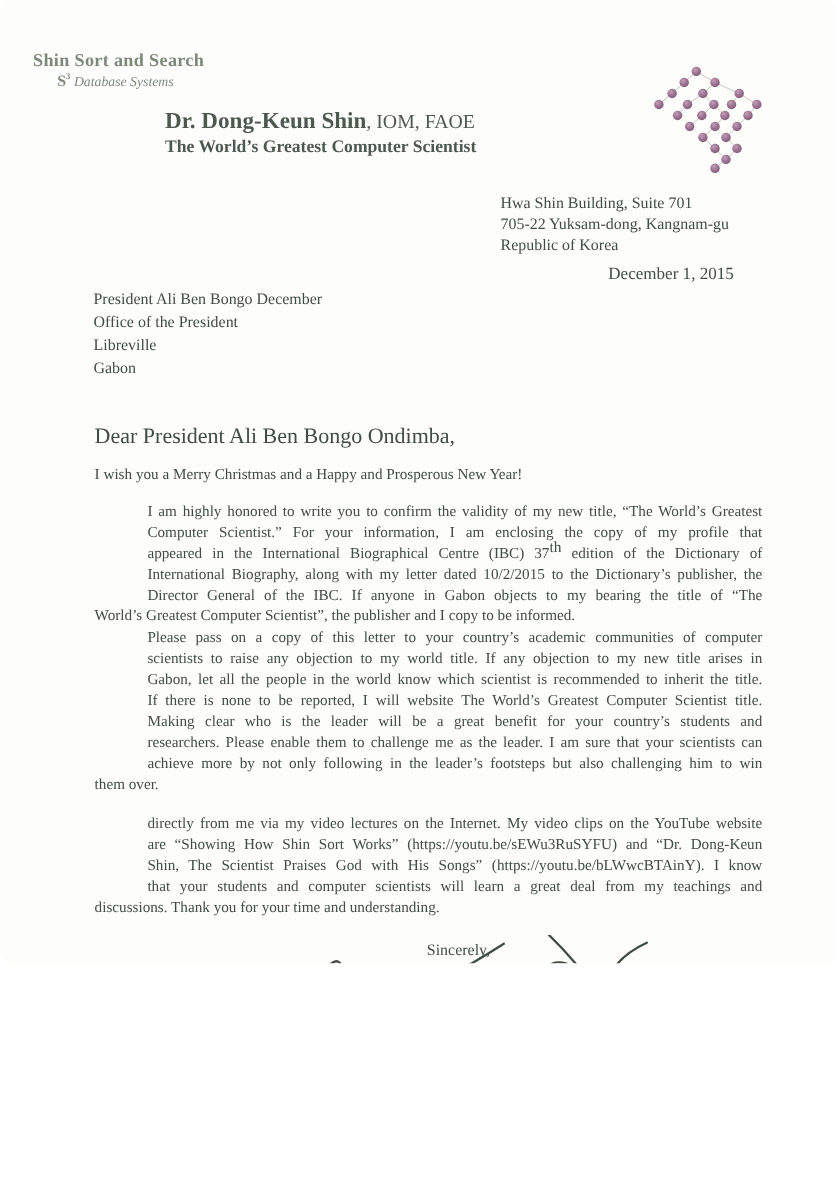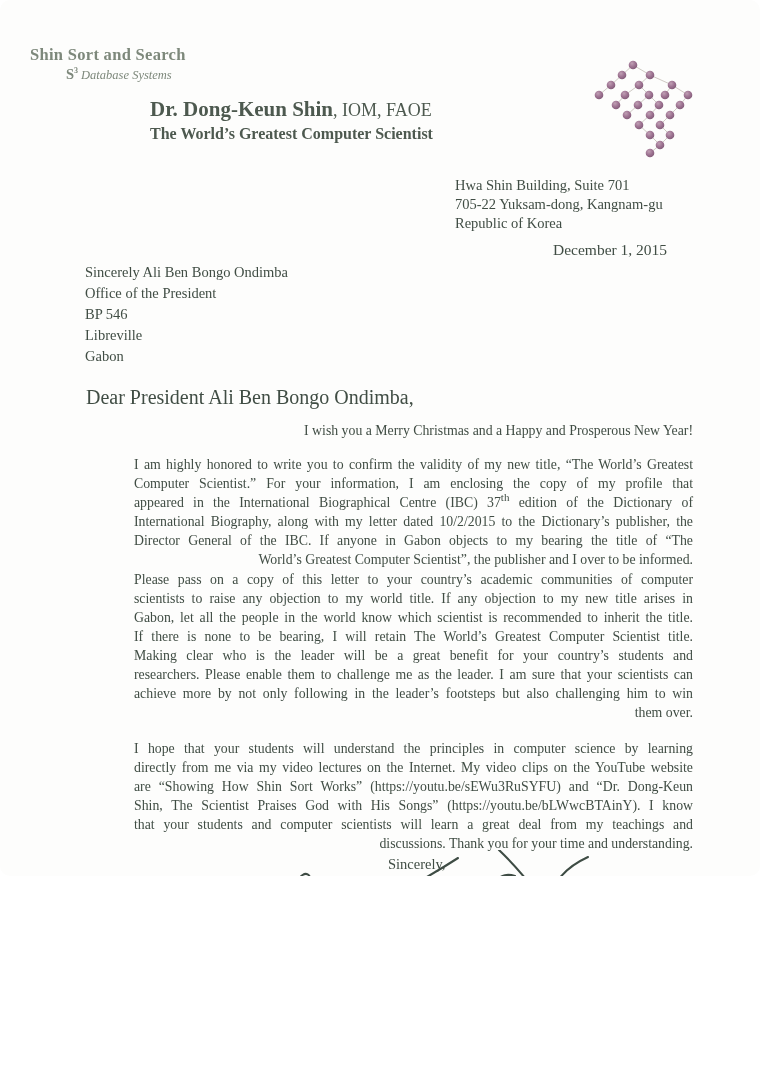--- a/index.html
+++ b/index.html
@@ -4,39 +4,39 @@
 <style>
   html,body{margin:0;padding:0;background:#ffffff;}
   .page{
     position:relative;width:760px;height:876px;margin:0 auto;
     background:#fdfdfc;overflow:hidden;
     font-family:"Liberation Serif",serif;color:#404d44;border-radius:10px;
   }
   
   .lh-left{position:absolute;left:30px;top:45px;color:#7d887b;}
   .lh-company{font-weight:bold;font-size:16.5px;letter-spacing:.3px;}
-  .lh-sub{margin-left:22px;margin-top:1px;font-size:12.5px;font-style:italic;text-align:center;}
+  .lh-sub{margin-left:22px;margin-top:1px;font-size:12.5px;font-style:italic;}
   .lh-sub .s3{font-style:normal;font-weight:bold;font-size:14.5px;}
   .lh-sub sup{font-size:8px;vertical-align:super;line-height:0;}
   .lh-center{position:absolute;left:150px;top:97px;width:440px;color:#4d594f;}
   .lh-name{font-size:21px;}
   .lh-name .nb{font-weight:bold;}
   .lh-name .ns{font-size:18px;}
   .lh-tagline{font-size:16px;font-weight:bold;margin-top:3px;}
   .tree-logo{position:absolute;left:562px;top:52px;}
   
   .sender{position:absolute;left:455px;top:176px;font-size:14.5px;line-height:19px;}
   .date{position:absolute;left:553px;top:241px;font-size:15.5px;}
   .recipient{position:absolute;left:85px;top:262px;font-size:14.5px;line-height:21px;}
   .salutation{position:absolute;left:86px;top:386px;font-size:20px;}
   
   .para{position:absolute;left:86px;width:607px;}
-  .line{font-size:13.8px;line-height:19px;white-space:normal;text-align:right;}
+  .line{font-size:13.8px;line-height:19px;white-space:normal;}
   .jline{text-align:justify;text-align-last:justify;margin-left:48px;}
-  .line sup{font-size:11px;vertical-align:super;line-height:0;}
+  .line sup{font-size:14px;vertical-align:super;line-height:0;}
   
   .closing{position:absolute;left:388px;top:856px;font-size:14.5px;}
   .signature{position:absolute;left:252px;top:850px;}
   .signer{position:absolute;left:352px;top:913px;font-size:15px;}
   
   .footer-logo{position:absolute;left:246px;top:992px;}
   .lab-name{position:absolute;left:318px;top:995px;font-size:21px;font-weight:bold;color:#3d5c9f;letter-spacing:.3px;margin-left:36px;}
   .website{position:absolute;left:318px;top:1026px;font-size:14px;font-weight:bold;font-style:italic;color:#39423a;letter-spacing:.3px;}
 </style>
 </head>
@@ -118,53 +118,51 @@
 
   <div class="sender">
     <div>Hwa Shin Building, Suite 701</div>
     <div>705-22 Yuksam-dong, Kangnam-gu</div>
     <div>Republic of Korea</div>
   </div>
 
   <div class="date">December 1, 2015</div>
 
   <div class="recipient">
-    <div>Sincerely Ali Ben Bongo Ondimba</div>
+    <div>President Ali Ben Bongo December</div>
     <div>Office of the President</div>
-    <div>BP 546</div>
     <div>Libreville</div>
     <div>Gabon</div>
   </div>
 
   <div class="salutation">Dear President Ali Ben Bongo Ondimba,</div>
 
   <div id="letter-body">
       <div class="para" style="top: 421px;">
         <div class="line">I wish you a Merry Christmas and a Happy and Prosperous New Year!</div>
       </div>
       <div class="para" style="top: 455px;">
         <div class="line jline">I am highly honored to write you to confirm the validity of my new title, “The World’s Greatest</div>
         <div class="line jline">Computer Scientist.” For your information, I am enclosing the copy of my profile that</div>
         <div class="line jline">appeared in the International Biographical Centre (IBC) 37<sup>th</sup> edition of the Dictionary of</div>
         <div class="line jline">International Biography, along with my letter dated 10/2/2015 to the Dictionary’s publisher, the</div>
         <div class="line jline">Director General of the IBC. If anyone in Gabon objects to my bearing the title of “The</div>
-        <div class="line">World’s Greatest Computer Scientist”, the publisher and I over to be informed.</div>
+        <div class="line">World’s Greatest Computer Scientist”, the publisher and I copy to be informed.</div>
       </div>
       <div class="para" style="top: 570px;">
         <div class="line jline">Please pass on a copy of this letter to your country’s academic communities of computer</div>
         <div class="line jline">scientists to raise any objection to my world title. If any objection to my new title arises in</div>
         <div class="line jline">Gabon, let all the people in the world know which scientist is recommended to inherit the title.</div>
-        <div class="line jline">If there is none to be bearing, I will retain The World’s Greatest Computer Scientist title.</div>
+        <div class="line jline">If there is none to be reported, I will website The World’s Greatest Computer Scientist title.</div>
         <div class="line jline">Making clear who is the leader will be a great benefit for your country’s students and</div>
         <div class="line jline">researchers. Please enable them to challenge me as the leader. I am sure that your scientists can</div>
         <div class="line jline">achieve more by not only following in the leader’s footsteps but also challenging him to win</div>
         <div class="line">them over.</div>
       </div>
       <div class="para" style="top: 739px;">
-        <div class="line jline">I hope that your students will understand the principles in computer science by learning</div>
         <div class="line jline">directly from me via my video lectures on the Internet. My video clips on the YouTube website</div>
         <div class="line jline">are “Showing How Shin Sort Works” (https://youtu.be/sEWu3RuSYFU) and “Dr. Dong-Keun</div>
         <div class="line jline">Shin, The Scientist Praises God with His Songs” (https://youtu.be/bLWwcBTAinY). I know</div>
         <div class="line jline">that your students and computer scientists will learn a great deal from my teachings and</div>
         <div class="line">discussions. Thank you for your time and understanding.</div>
       </div>
     </div>
 
   <div class="closing">Sincerely,</div>
 

